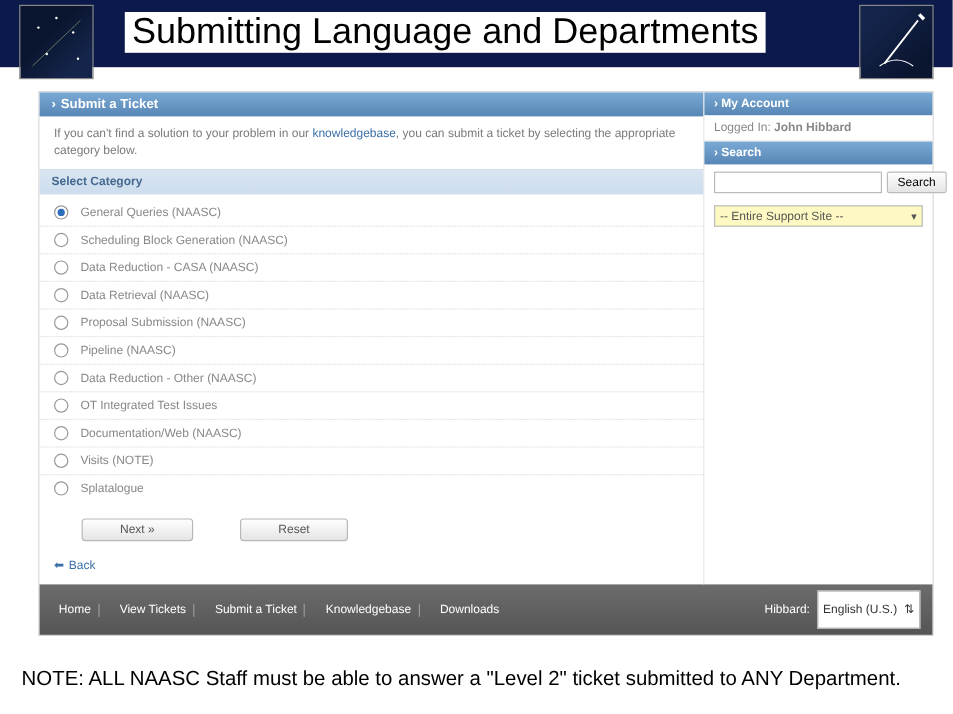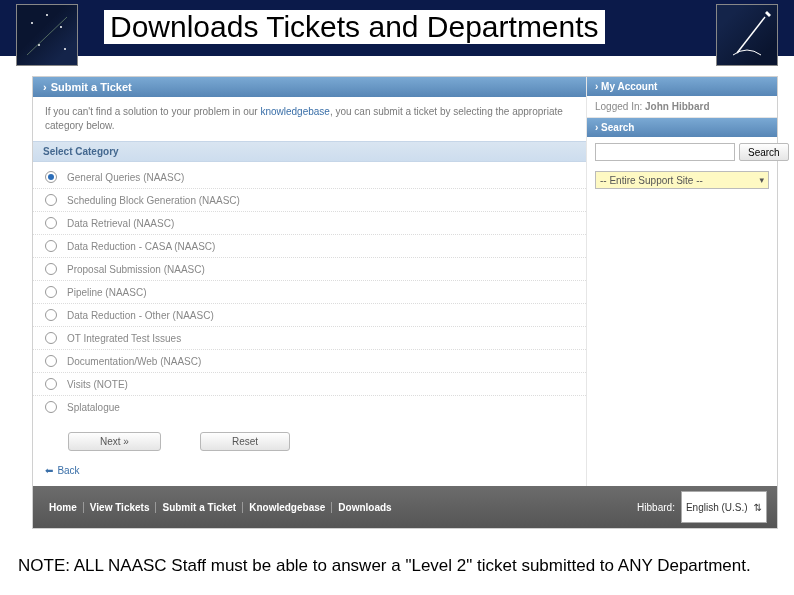--- a/index.html
+++ b/index.html
@@ -195,21 +195,21 @@
 
   .footer-bar {
     background: linear-gradient(#6c6c6c,#555);
     color:#fff;
     font-size: 10px;
     padding: 5px 10px;
     display:flex;
     align-items:center;
     justify-content:space-between;
   }
-  .footer-links { display:flex; gap:0;font-weight:bold; }
+  .footer-links { display:flex; gap:11px; }
   .footer-links span { padding: 0 6px; border-right:1px solid #9a9a9a; }
   .footer-links span:last-child { border-right:none; }
   .lang-box {
     display:flex;
     align-items:center;
     gap:6px;
   }
   .lang-select {
     font-size:10px;
     background:#fff;
@@ -246,21 +246,21 @@
       </svg>
   </div>
   <div class="logo-box right">
     <svg viewBox="0 0 60 60">
         <polygon points="50,6 54,10 52,12 48,8" fill="#fff"></polygon>
         <line x1="20" y1="48" x2="48" y2="12" stroke="#fff" stroke-width="1.5"></line>
         <path d="M16 50 Q30 40 44 50" stroke="#fff" stroke-width="1" fill="none"></path>
       </svg>
   </div>
 </div>
-<div class="page-title">Downloads Tickets and Departments</div>
+<div class="page-title">Submitting Language and Departments</div>
 
 <div class="app-window">
 
   <div class="content-row">
     <div class="main-col">
       <div class="panel-header">
         <span class="arrow">›</span><span>Submit a Ticket</span>
       </div>
       <div class="intro">
         <span>If you can't find a solution to your problem in our </span><span class="kb">knowledgebase</span><span>, you can submit a ticket by selecting the appropriate category below.</span>
@@ -270,25 +270,25 @@
           <div class="radio-row">
             <span class="radio checked"></span>
             <span>General Queries (NAASC)</span>
           </div>
           <div class="radio-row">
             <span class="radio"></span>
             <span>Scheduling Block Generation (NAASC)</span>
           </div>
           <div class="radio-row">
             <span class="radio"></span>
+            <span>Data Reduction - CASA (NAASC)</span>
+          </div>
+          <div class="radio-row">
+            <span class="radio"></span>
             <span>Data Retrieval (NAASC)</span>
-          </div>
-          <div class="radio-row">
-            <span class="radio"></span>
-            <span>Data Reduction - CASA (NAASC)</span>
           </div>
           <div class="radio-row">
             <span class="radio"></span>
             <span>Proposal Submission (NAASC)</span>
           </div>
           <div class="radio-row">
             <span class="radio"></span>
             <span>Pipeline (NAASC)</span>
           </div>
           <div class="radio-row">

